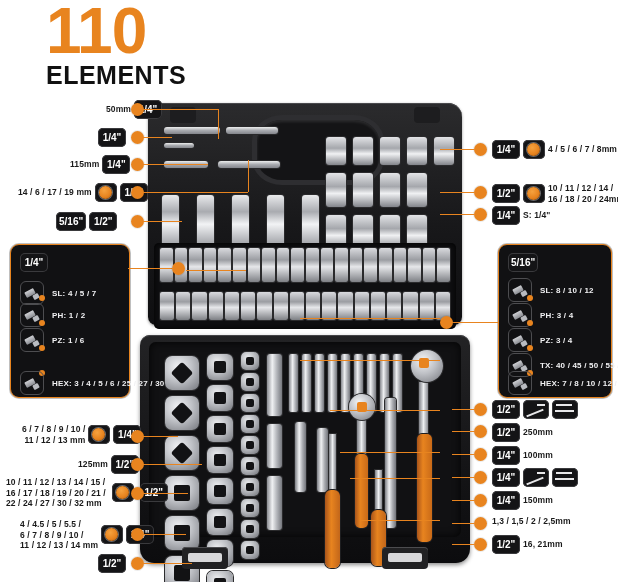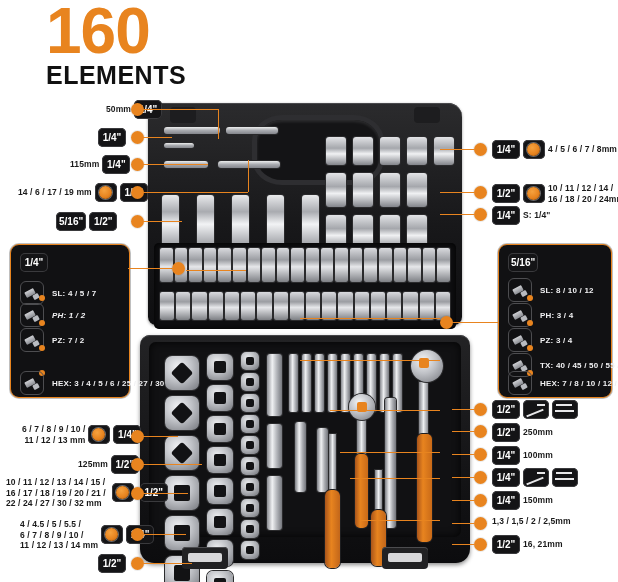--- a/index.html
+++ b/index.html
@@ -224,21 +224,21 @@
   }
   .bp-dot{position:absolute;width:6px;height:6px;border-radius:50%;background:#E8841F;}
   .bp-txt{font-size:8px;font-weight:bold;color:#f0f0f2;letter-spacing:.2px;white-space:nowrap;}
 </style>
 </head>
 <body>
 
 <div class="stage">
 
   <div class="title-wrap">
-    <div class="title-num">160</div>
+    <div class="title-num">110</div>
     <div class="title-sub">ELEMENTS</div>
   </div>
 
   <div class="case">
 
     <div class="lid">
       <div class="lid-lipL"></div>
       <div class="lid-lipR"></div>
       <div class="handle">
           <div class="handle-in"></div>
@@ -482,29 +482,29 @@
 
   <div class="bitpanel" style="left:10px;top:244px;width:118px;height:152px;">
     <span class="badge bp-head">1/4"</span>
 
     <div class="bp-item" style="left:9px;top:36px;">
       <span class="bp-ic"></span>
       <span class="bp-txt">SL: 4 / 5 / 7</span>
     </div>
     <div class="bp-dot" style="left:28px;top:50px;"></div>
 
-    <div class="bp-item" style="left:9px;top:58px;font-style:italic;">
+    <div class="bp-item" style="left:9px;top:58px;">
       <span class="bp-ic"></span>
       <span class="bp-txt">PH: 1 / 2</span>
     </div>
     <div class="bp-dot" style="left:28px;top:75px;"></div>
 
     <div class="bp-item" style="left:9px;top:83px;">
       <span class="bp-ic"></span>
-      <span class="bp-txt">PZ: 7 / 2</span>
+      <span class="bp-txt">PZ: 1 / 6</span>
     </div>
     <div class="bp-dot" style="left:28px;top:100px;"></div>
 
     <div class="bp-dot" style="left:28px;top:125px;"></div>
 
     <div class="bp-item" style="left:9px;top:126px;">
       <span class="bp-ic"></span>
       <span class="bp-txt">HEX: 3 / 4 / 5 / 6 / 25 / 27 / 30</span>
     </div>
   </div>

